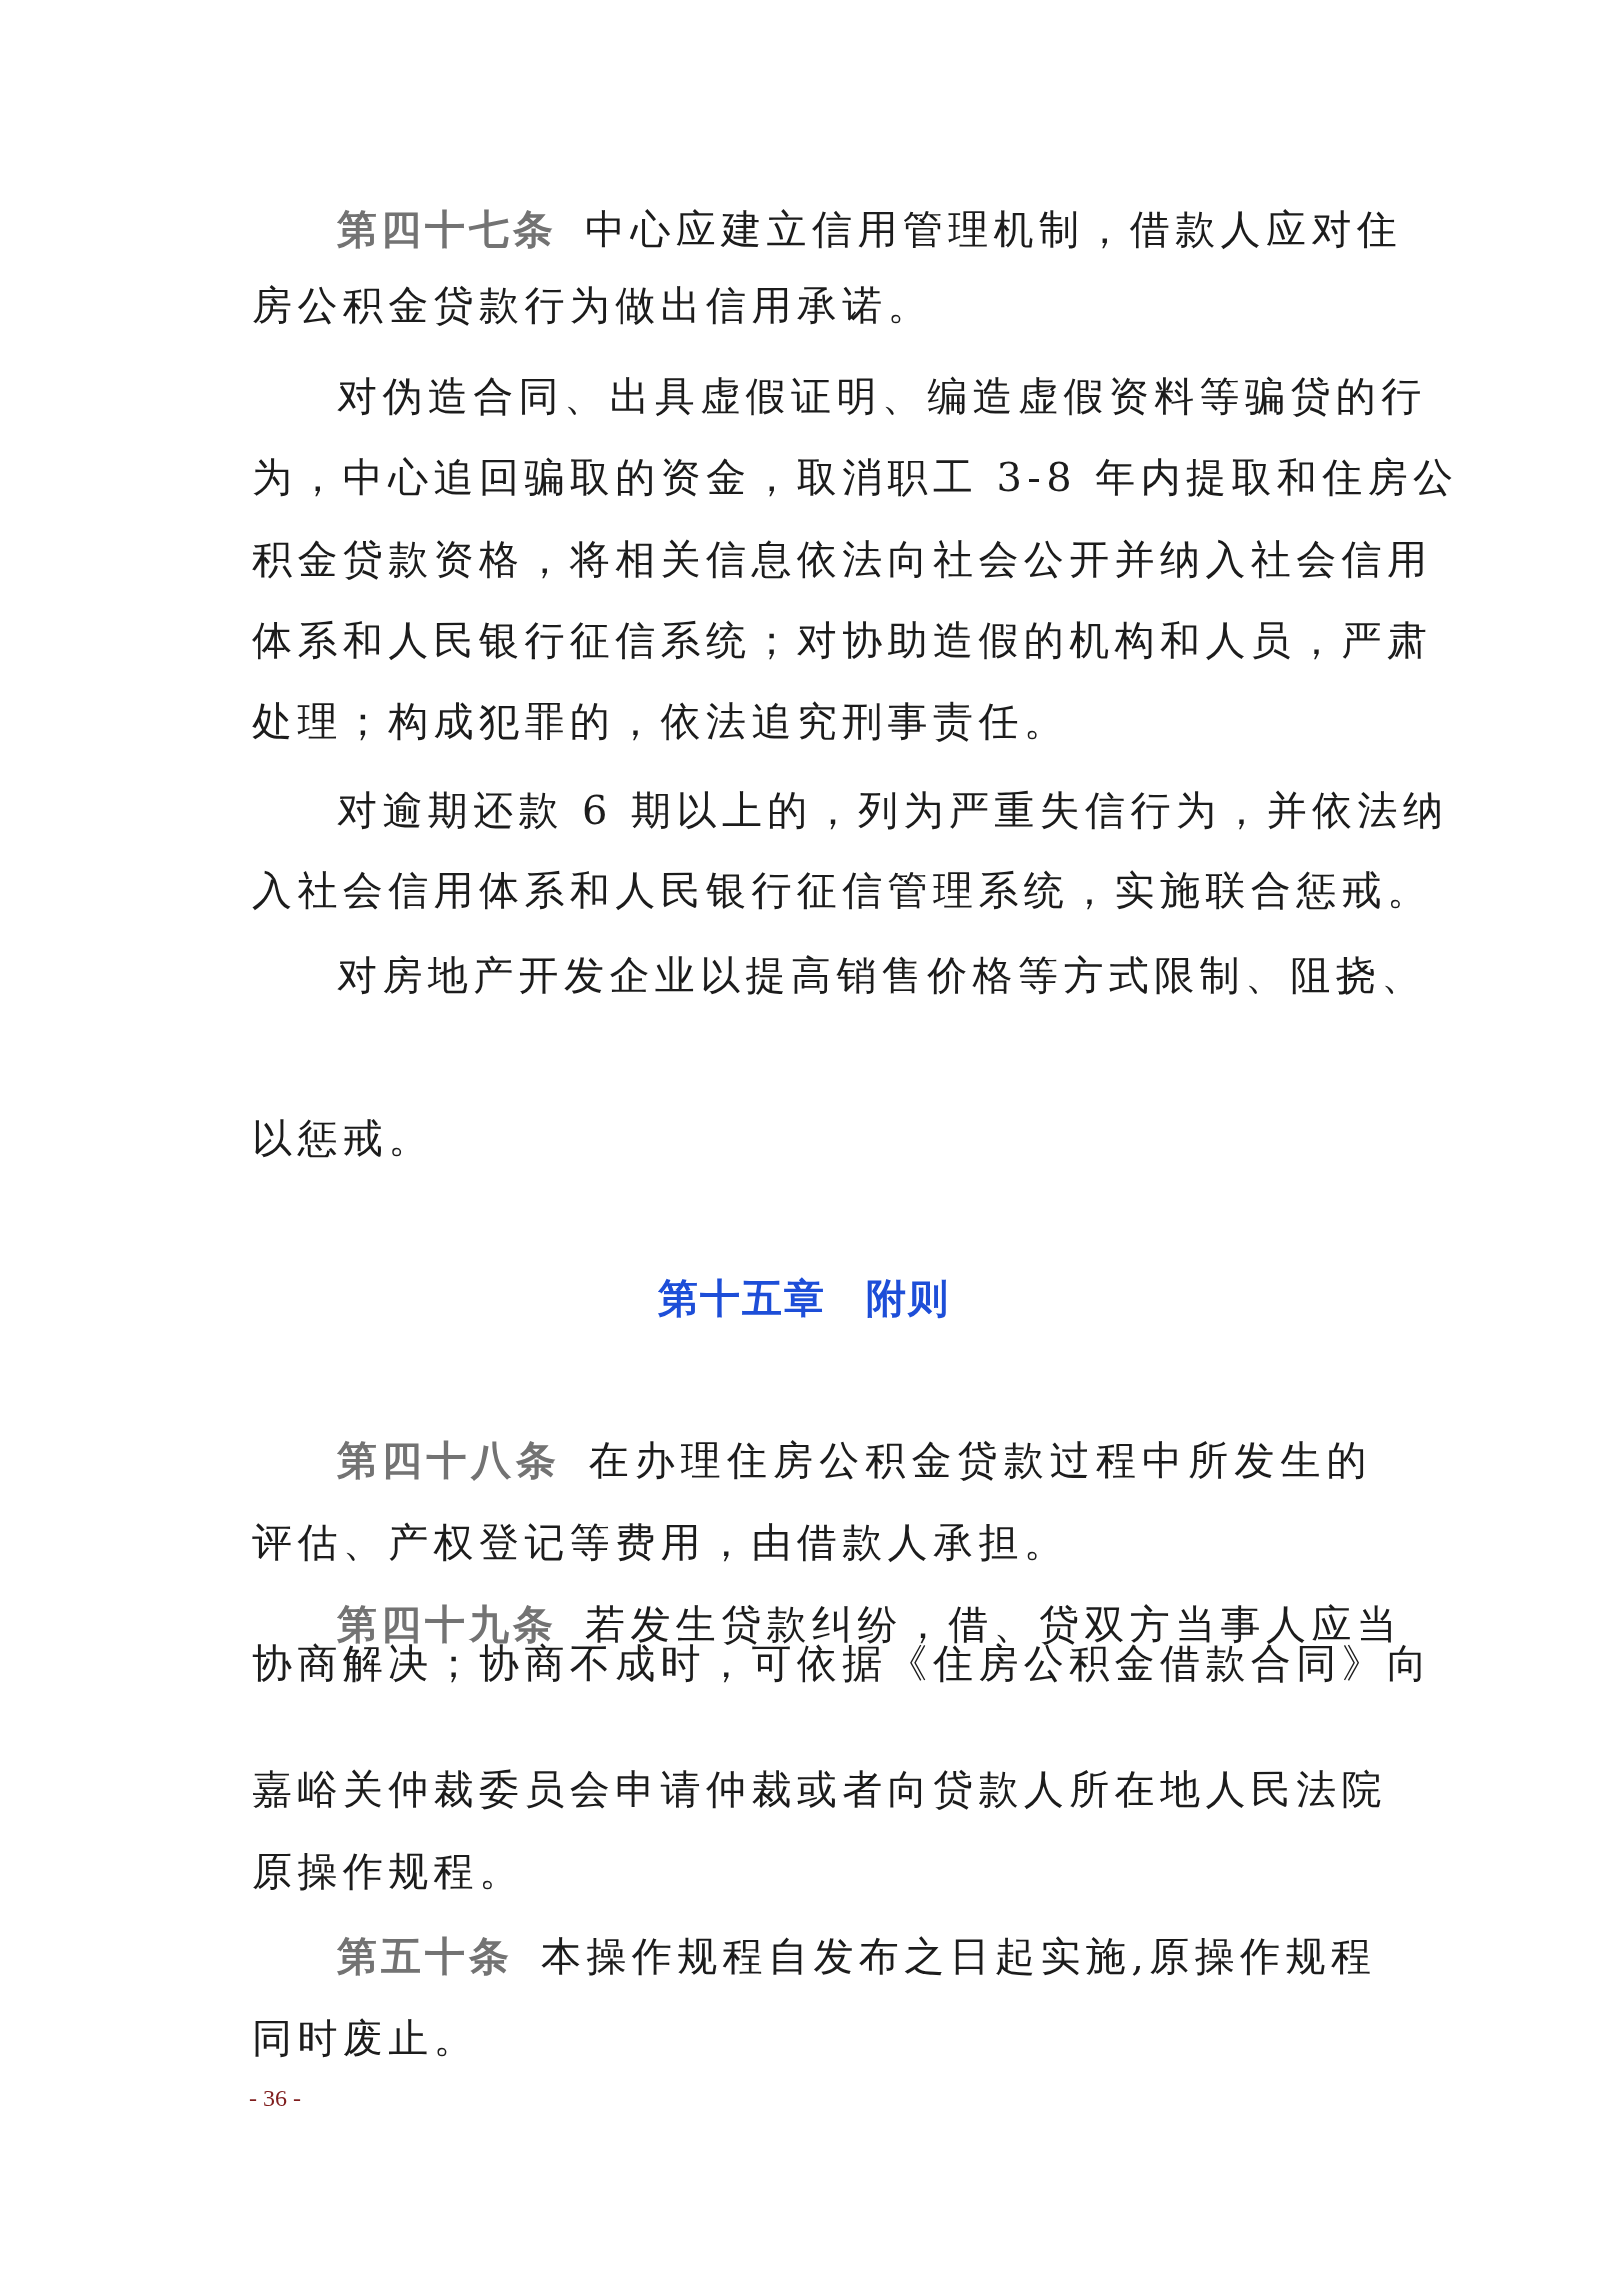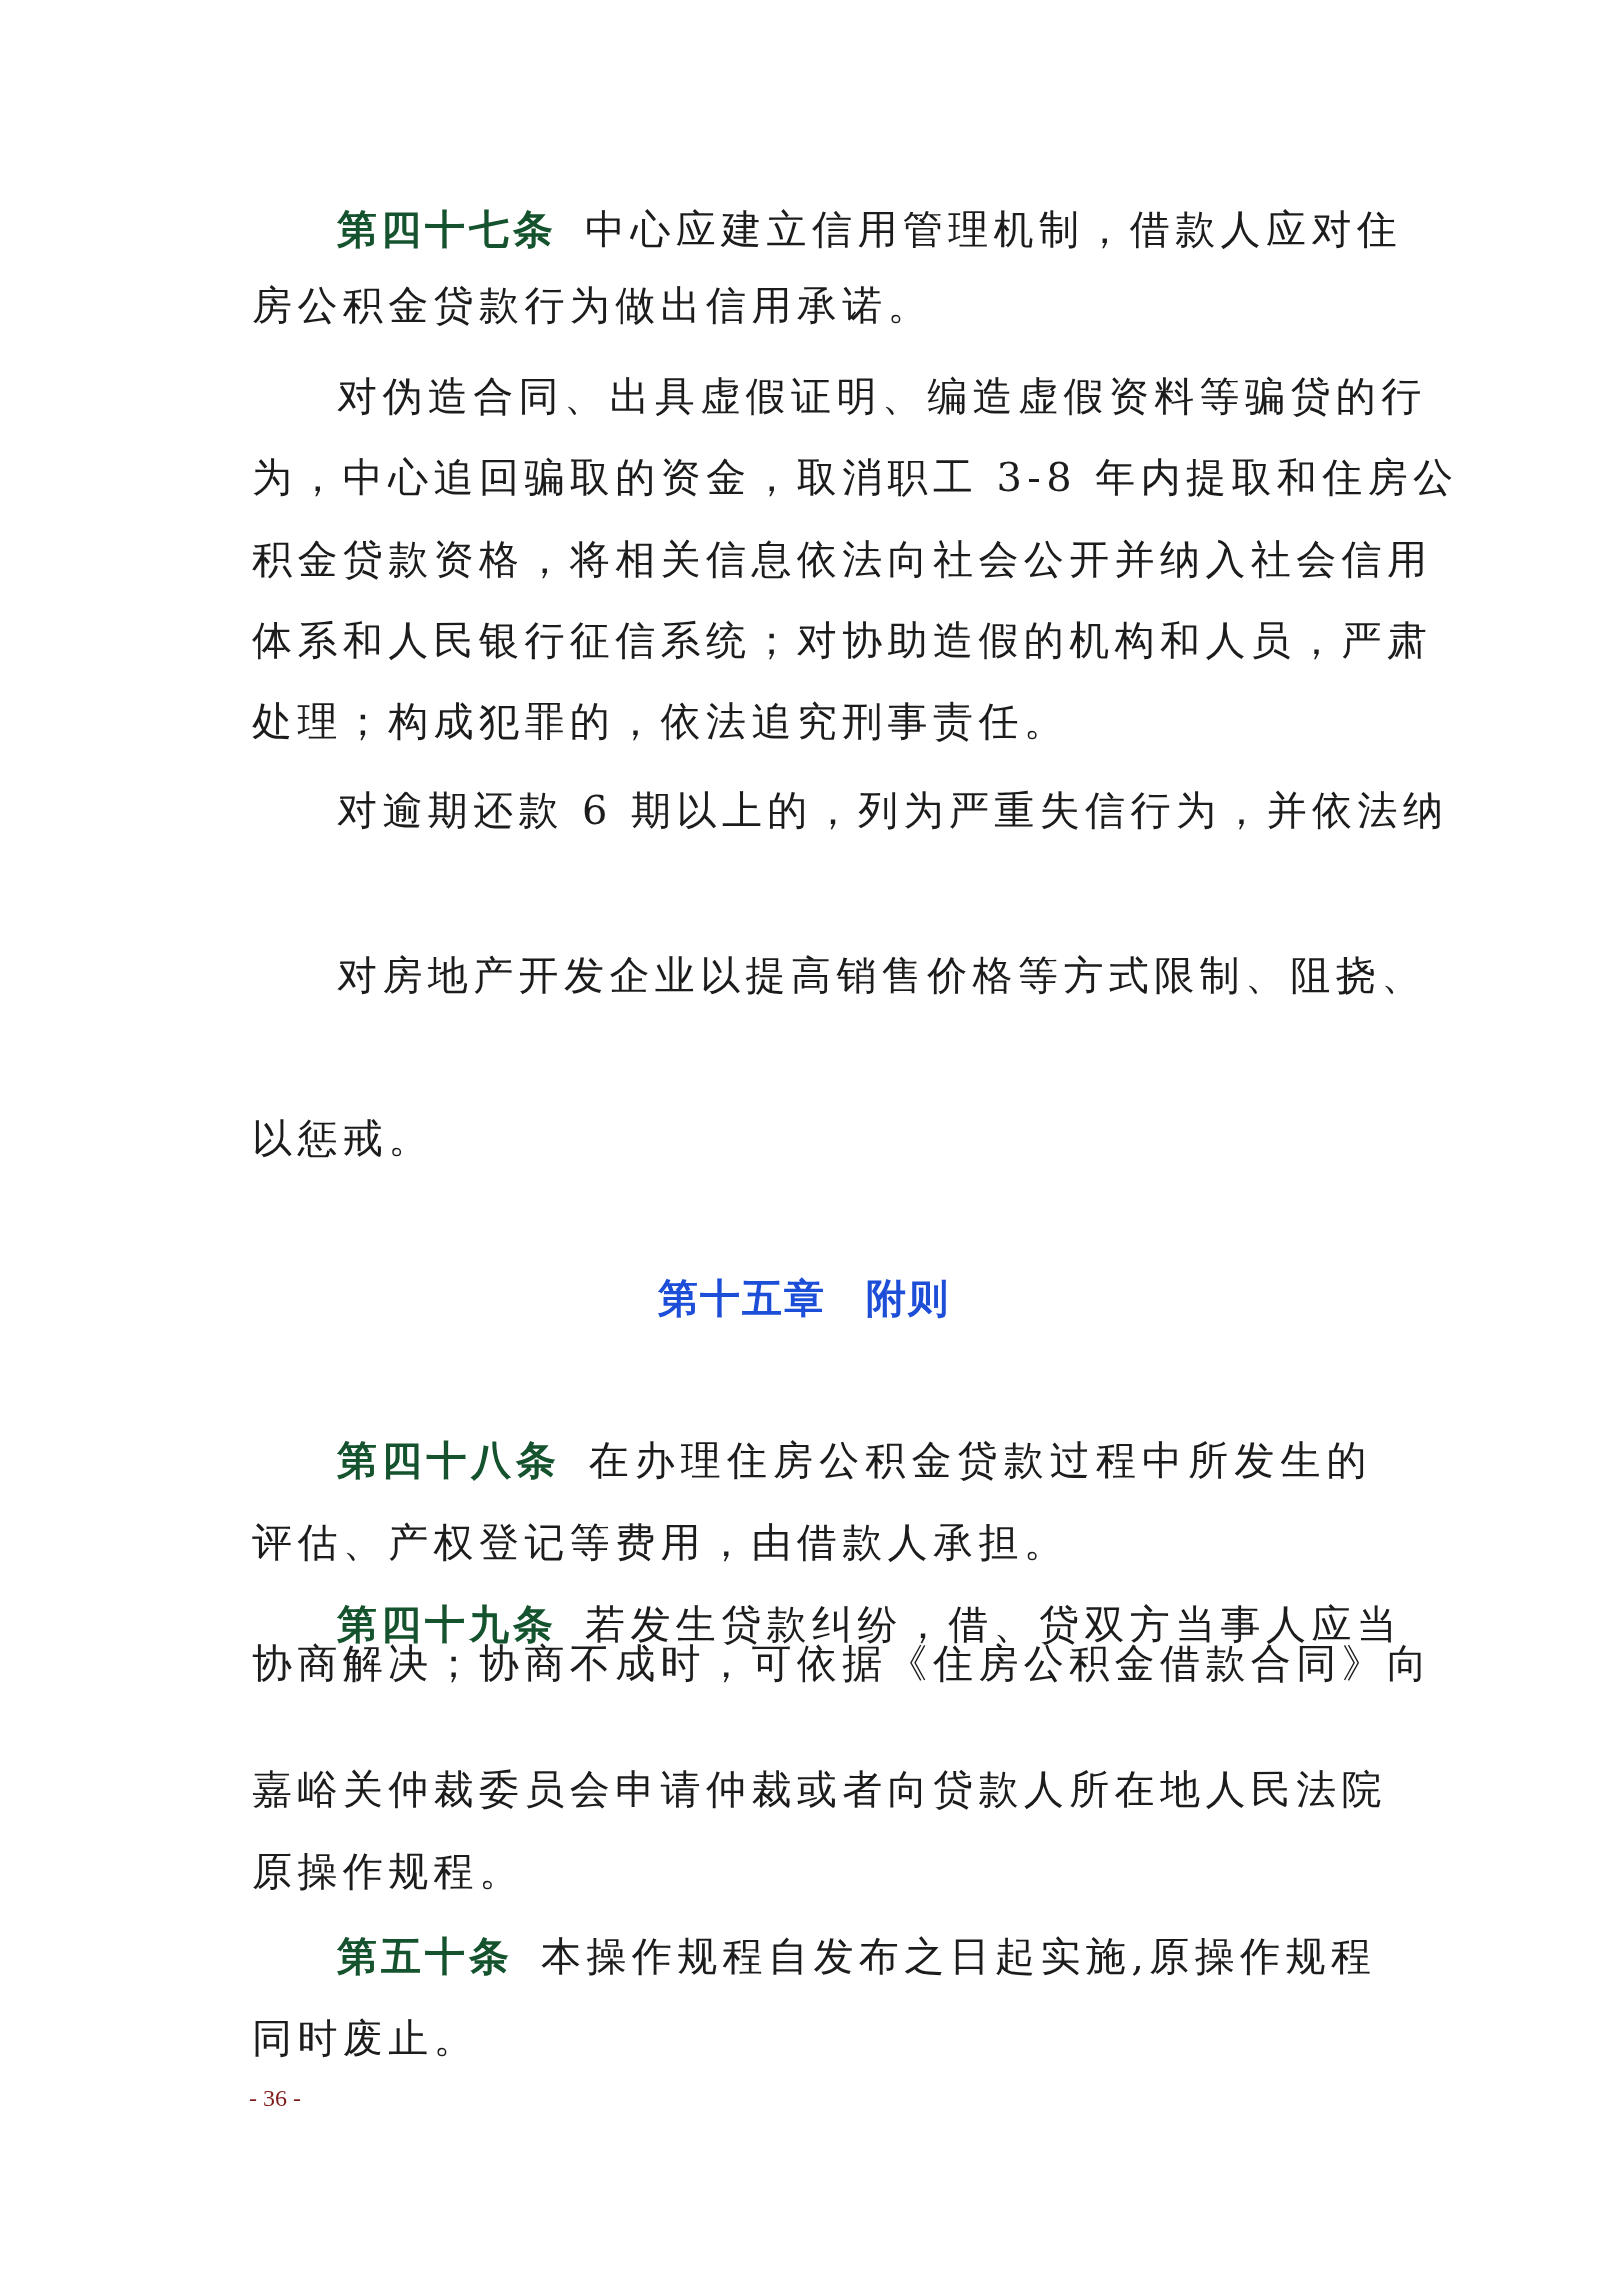--- a/index.html
+++ b/index.html
@@ -34,21 +34,21 @@
       color: #1c1c1c;
     }
     .line.indent { left: 337px; width: 1035px; }
     .line.justify {
       text-align: justify;
       text-align-last: justify;
     }
     .art-label {
       font-family: "DejaVu Sans", "Liberation Sans", sans-serif;
       font-weight: bold;
-      color: #14532d;
+      color: #737373;
       margin-right: 28px;
       letter-spacing: 4px;
     }
     .chapter {
       position: absolute;
       left: 0;
       width: 1608px;
       text-align: center;
       top: 1269px;
       height: 59px;
@@ -78,20 +78,21 @@
   <div class="line indent justify" style="top:202px;"><span class="art-label">第四十七条</span><span>中心应建立信用管理机制，借款人应对住</span></div>
   <div class="line" style="top:278px;">房公积金贷款行为做出信用承诺。</div>
 
   <div class="line indent justify" style="top:369px;">对伪造合同、出具虚假证明、编造虚假资料等骗贷的行</div>
   <div class="line justify" style="top:450px;">为，中心追回骗取的资金，取消职工 3-8 年内提取和住房公</div>
   <div class="line justify" style="top:532px;">积金贷款资格，将相关信息依法向社会公开并纳入社会信用</div>
   <div class="line justify" style="top:613px;">体系和人民银行征信系统；对协助造假的机构和人员，严肃</div>
   <div class="line" style="top:694px;">处理；构成犯罪的，依法追究刑事责任。</div>
 
   <div class="line indent justify" style="top:783px;">对逾期还款 6 期以上的，列为严重失信行为，并依法纳</div>
+  <div class="line justify" style="top:863px;">入社会信用体系和人民银行征信管理系统，实施联合惩戒。</div>
 
   <div class="line indent justify" style="top:948px;">对房地产开发企业以提高销售价格等方式限制、阻挠、</div>
   <div class="line" style="top:1111px;">以惩戒。</div>
 
   <div class="chapter"><span>第十五章</span><span class="gap"></span><span>附则</span></div>
 
   <div class="line indent justify" style="top:1433px;"><span class="art-label">第四十八条</span><span>在办理住房公积金贷款过程中所发生的</span></div>
   <div class="line" style="top:1515px;">评估、产权登记等费用，由借款人承担。</div>
 
   <div class="line indent justify" style="top:1597px;"><span class="art-label">第四十九条</span><span>若发生贷款纠纷，借、贷双方当事人应当</span></div>

